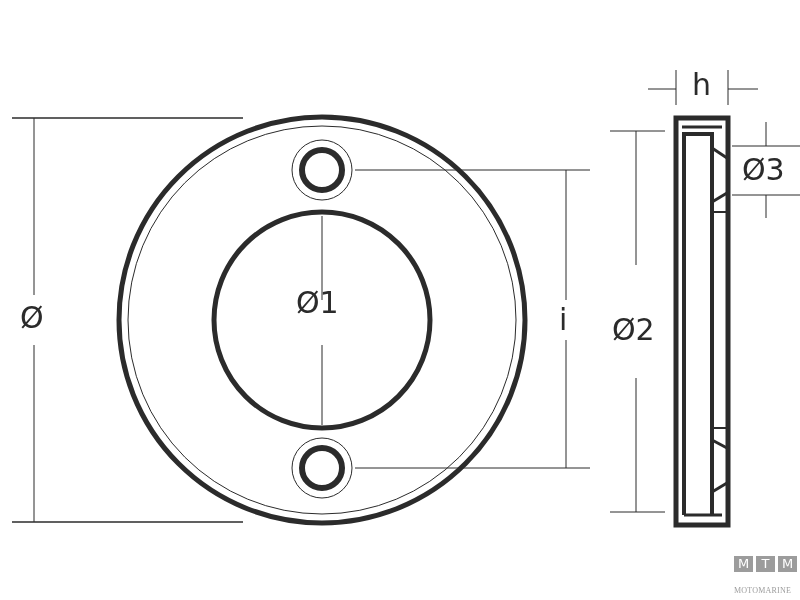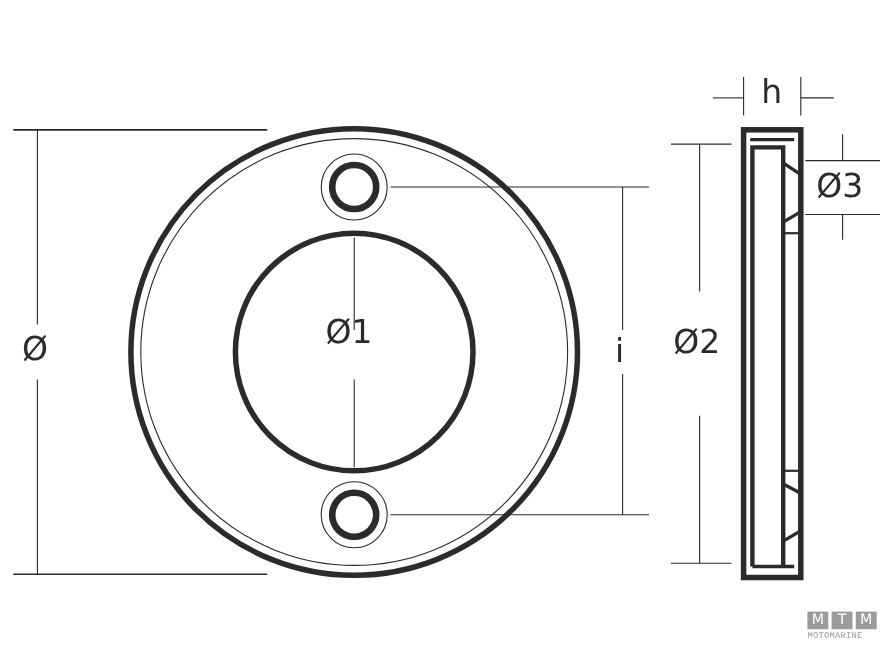--- a/index.html
+++ b/index.html
@@ -2,21 +2,21 @@
 <html><head>
 <meta charset="utf-8">
 <style>
   html, body { margin: 0; padding: 0; background: #ffffff; }
   body { width: 800px; height: 600px; position: relative; overflow: hidden; font-family: "Liberation Sans", sans-serif; }
   svg.drawing { position: absolute; left: 0; top: 0; }
   .dim-label { position: absolute; font-family: "DejaVu Sans", sans-serif; color: #2b2b2b; font-size: 30px; line-height: 1; }
   .logo { position: absolute; left: 734px; top: 556px; width: 64px; }
   .logo-boxes { display: flex; gap: 3px; }
   .logo-box { width: 19px; height: 16px; background: #9c9c9c; color: #fff; font-size: 13px; text-align: center; line-height: 16px; font-family: "DejaVu Sans", sans-serif; }
-  .logo-text { font-size: 8px; color: #9c9c9c; letter-spacing: 0.2px; margin-top: 2px; font-family: Liberation Mono, monospace; }
+  .logo-text { font-size: 8px; color: #9c9c9c; letter-spacing: 0.2px; margin-top: 14px; font-family: Liberation Serif, serif; }
 </style>
 </head>
 <body>
 
 <svg class="drawing" width="800" height="600" viewBox="0 0 800 600">
   <g stroke="#2b2b2b" fill="none">
 
     <circle cx="322" cy="320" r="203" stroke-width="5"></circle>
     <circle cx="322" cy="320" r="194" stroke-width="1"></circle>
 
@@ -64,21 +64,21 @@
     <line x1="732" y1="146" x2="800" y2="146" stroke-width="1"></line>
     <line x1="732" y1="195" x2="800" y2="195" stroke-width="1"></line>
     <line x1="766" y1="122" x2="766" y2="146" stroke-width="1"></line>
     <line x1="766" y1="195" x2="766" y2="218" stroke-width="1"></line>
   </g>
 </svg>
 
 <div class="dim-label" style="left:20px; top:303px;">Ø</div>
 <div class="dim-label" style="left:296px; top:288px;">Ø1</div>
 <div class="dim-label" style="left:559px; top:305px;">i</div>
-<div class="dim-label" style="left:612px; top:297px;">Ø2</div>
+<div class="dim-label" style="left:612px; top:315px;">Ø2</div>
 <div class="dim-label" style="left:742px; top:155px;">Ø3</div>
 <div class="dim-label" style="left:692px; top:70px;">h</div>
 
 <div class="logo">
   <div class="logo-boxes">
     <div class="logo-box">M</div>
     <div class="logo-box">T</div>
     <div class="logo-box">M</div>
   </div>
   <div class="logo-text">MOTOMARINE</div>

